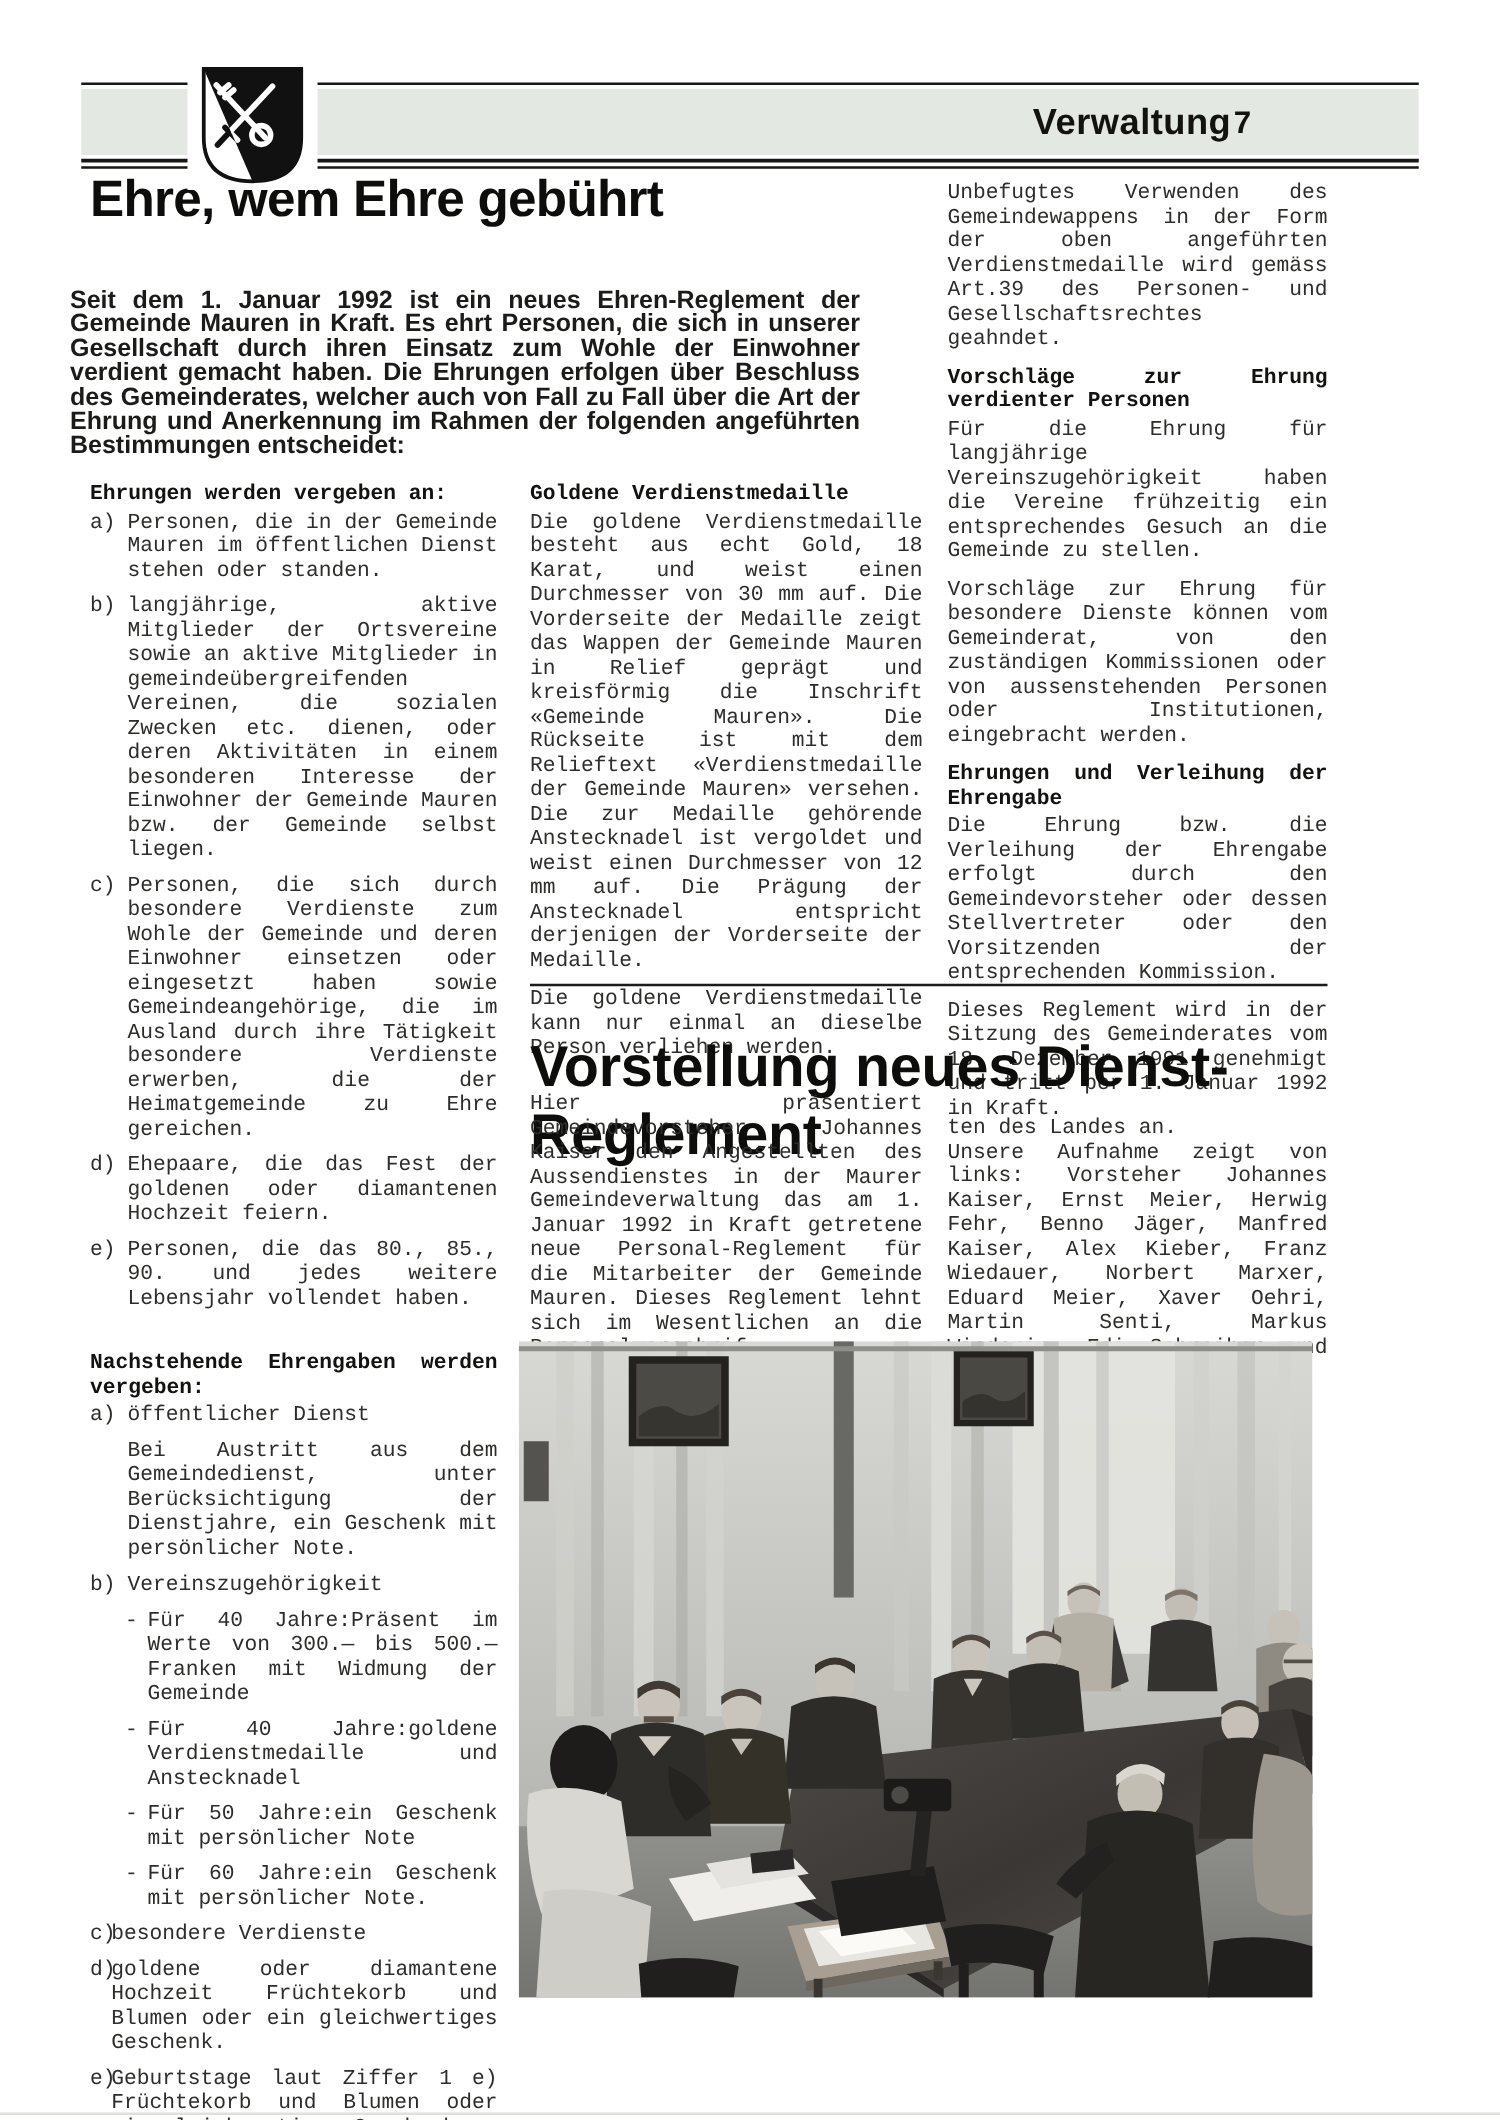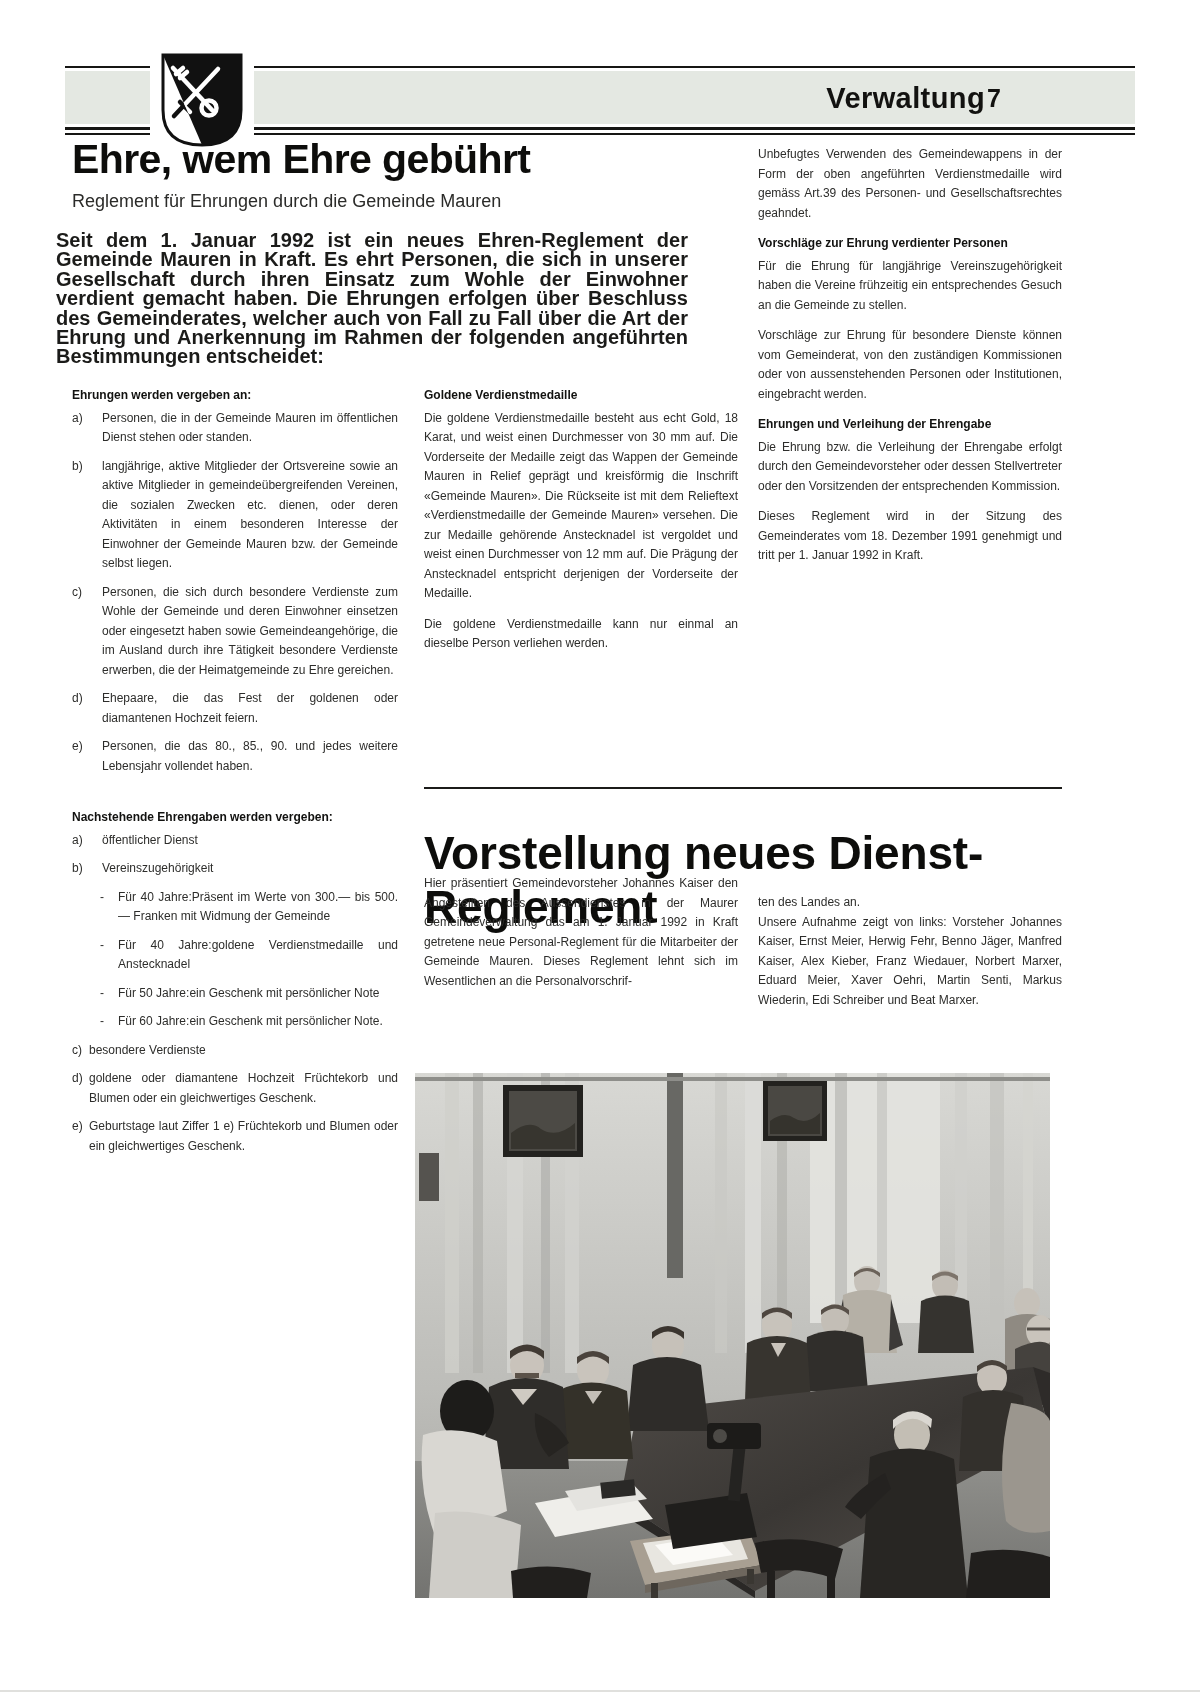--- a/index.html
+++ b/index.html
@@ -14,21 +14,21 @@
   .section-title { position:absolute; left:0; right:150px; top:11px; text-align:right;
                    font-size:29px; font-weight:700; color:#121210; letter-spacing:.4px; }
   .page-number  { position:absolute; right:134px; top:13px; font-size:25px; font-weight:700; color:#121210; }
   .shield-box { position:absolute; left:150px; top:48px; width:104px; height:104px;
                 background:#ffffff; display:flex; align-items:center; justify-content:center; z-index:5; }
   .title1   { position:absolute; left:72px; top:136px; font-size:41px; font-weight:700;
               letter-spacing:-0.6px; color:#0d0d0b; }
   .subtitle1{ position:absolute; left:72px; top:191px; font-size:18px; color:#2b2b29; }
   .lead     { position:absolute; left:56px; top:231px; width:632px; font-size:20px; line-height:19.4px;
               font-weight:700; text-align:justify; color:#1b1b19; }
-  .col  { position:absolute; font-size:12px; line-height:19.5px; text-align:justify; }
+  .col  { position:absolute; font-size:17px; line-height:19.5px; text-align:justify;font-family:Liberation Mono, monospace; }
   .col1a { left:72px;  top:386px; width:326px; }
   .col2a { left:424px; top:386px; width:314px; }
   .col3a { left:758px; top:145px; width:304px; }
   .col1b { left:424px; top:874px; width:314px; }
   .col2b { left:758px; top:893px; width:304px; }
   .h3   { font-weight:700; color:#121210; text-align:justify; margin-bottom:3px; }
   .para { margin-bottom:11px; }
   .li   { display:flex; margin-bottom:9px; }
   .li .m { flex:none; width:30px; }
   .li.tight .m { width:17px; }
@@ -79,21 +79,20 @@
         <path d="M14,64 L58,17"></path>
         <path d="M20,50 L30,60"></path>
         <path d="M13,16 L52,58"></path>
         <circle cx="49" cy="56" r="7.5"></circle>
         <path d="M16,22 L23,16 M20,26 L27,20"></path>
       </g>
     </svg>
   </div>
 
   <div class="title1">Ehre, wem Ehre gebührt</div>
-  <div class="subtitle1">Reglement für Ehrungen durch die Gemeinde Mauren</div>
   <div class="lead">Seit dem 1. Januar 1992 ist ein neues Ehren-Reglement der Gemeinde Mauren in Kraft. Es ehrt Personen, die sich in unserer Gesellschaft durch ihren Einsatz zum Wohle der Einwohner verdient gemacht haben. Die Ehrungen erfolgen über Beschluss des Gemeinderates, welcher auch von Fall zu Fall über die Art der Ehrung und Anerkennung im Rahmen der folgenden angeführten Bestimmungen entscheidet:</div>
 
   <div class="col col1a">
     <div class="h3">Ehrungen werden vergeben an:</div>
     <div class="li">
       <span class="m">a)</span>
       <span class="t">Personen, die in der Gemeinde Mauren im öffentlichen Dienst stehen oder standen.</span>
     </div>
     <div class="li">
       <span class="m">b)</span>
@@ -110,20 +109,21 @@
     <div class="li">
       <span class="m">e)</span>
       <span class="t">Personen, die das 80., 85., 90. und jedes weitere Lebensjahr vollendet haben.</span>
     </div>
 
     <div class="h3 gap-before">Nachstehende Ehrengaben werden vergeben:</div>
     <div class="li">
       <span class="m">a)</span>
       <span class="t">öffentlicher Dienst</span>
     </div>
+    <div class="indent-para">Bei Austritt aus dem Gemeindedienst, unter Berücksichtigung der Dienstjahre, ein Geschenk mit persönlicher Note.</div>
     <div class="li">
       <span class="m">b)</span>
       <span class="t">Vereinszugehörigkeit</span>
     </div>
     <div class="sub">
       <span class="dash">-</span>
       <span class="st"><span class="sl">Für 40 Jahre:</span><span>Präsent im Werte von 300.— bis 500.— Franken mit Widmung der Gemeinde</span></span>
     </div>
     <div class="sub">
       <span class="dash">-</span>

